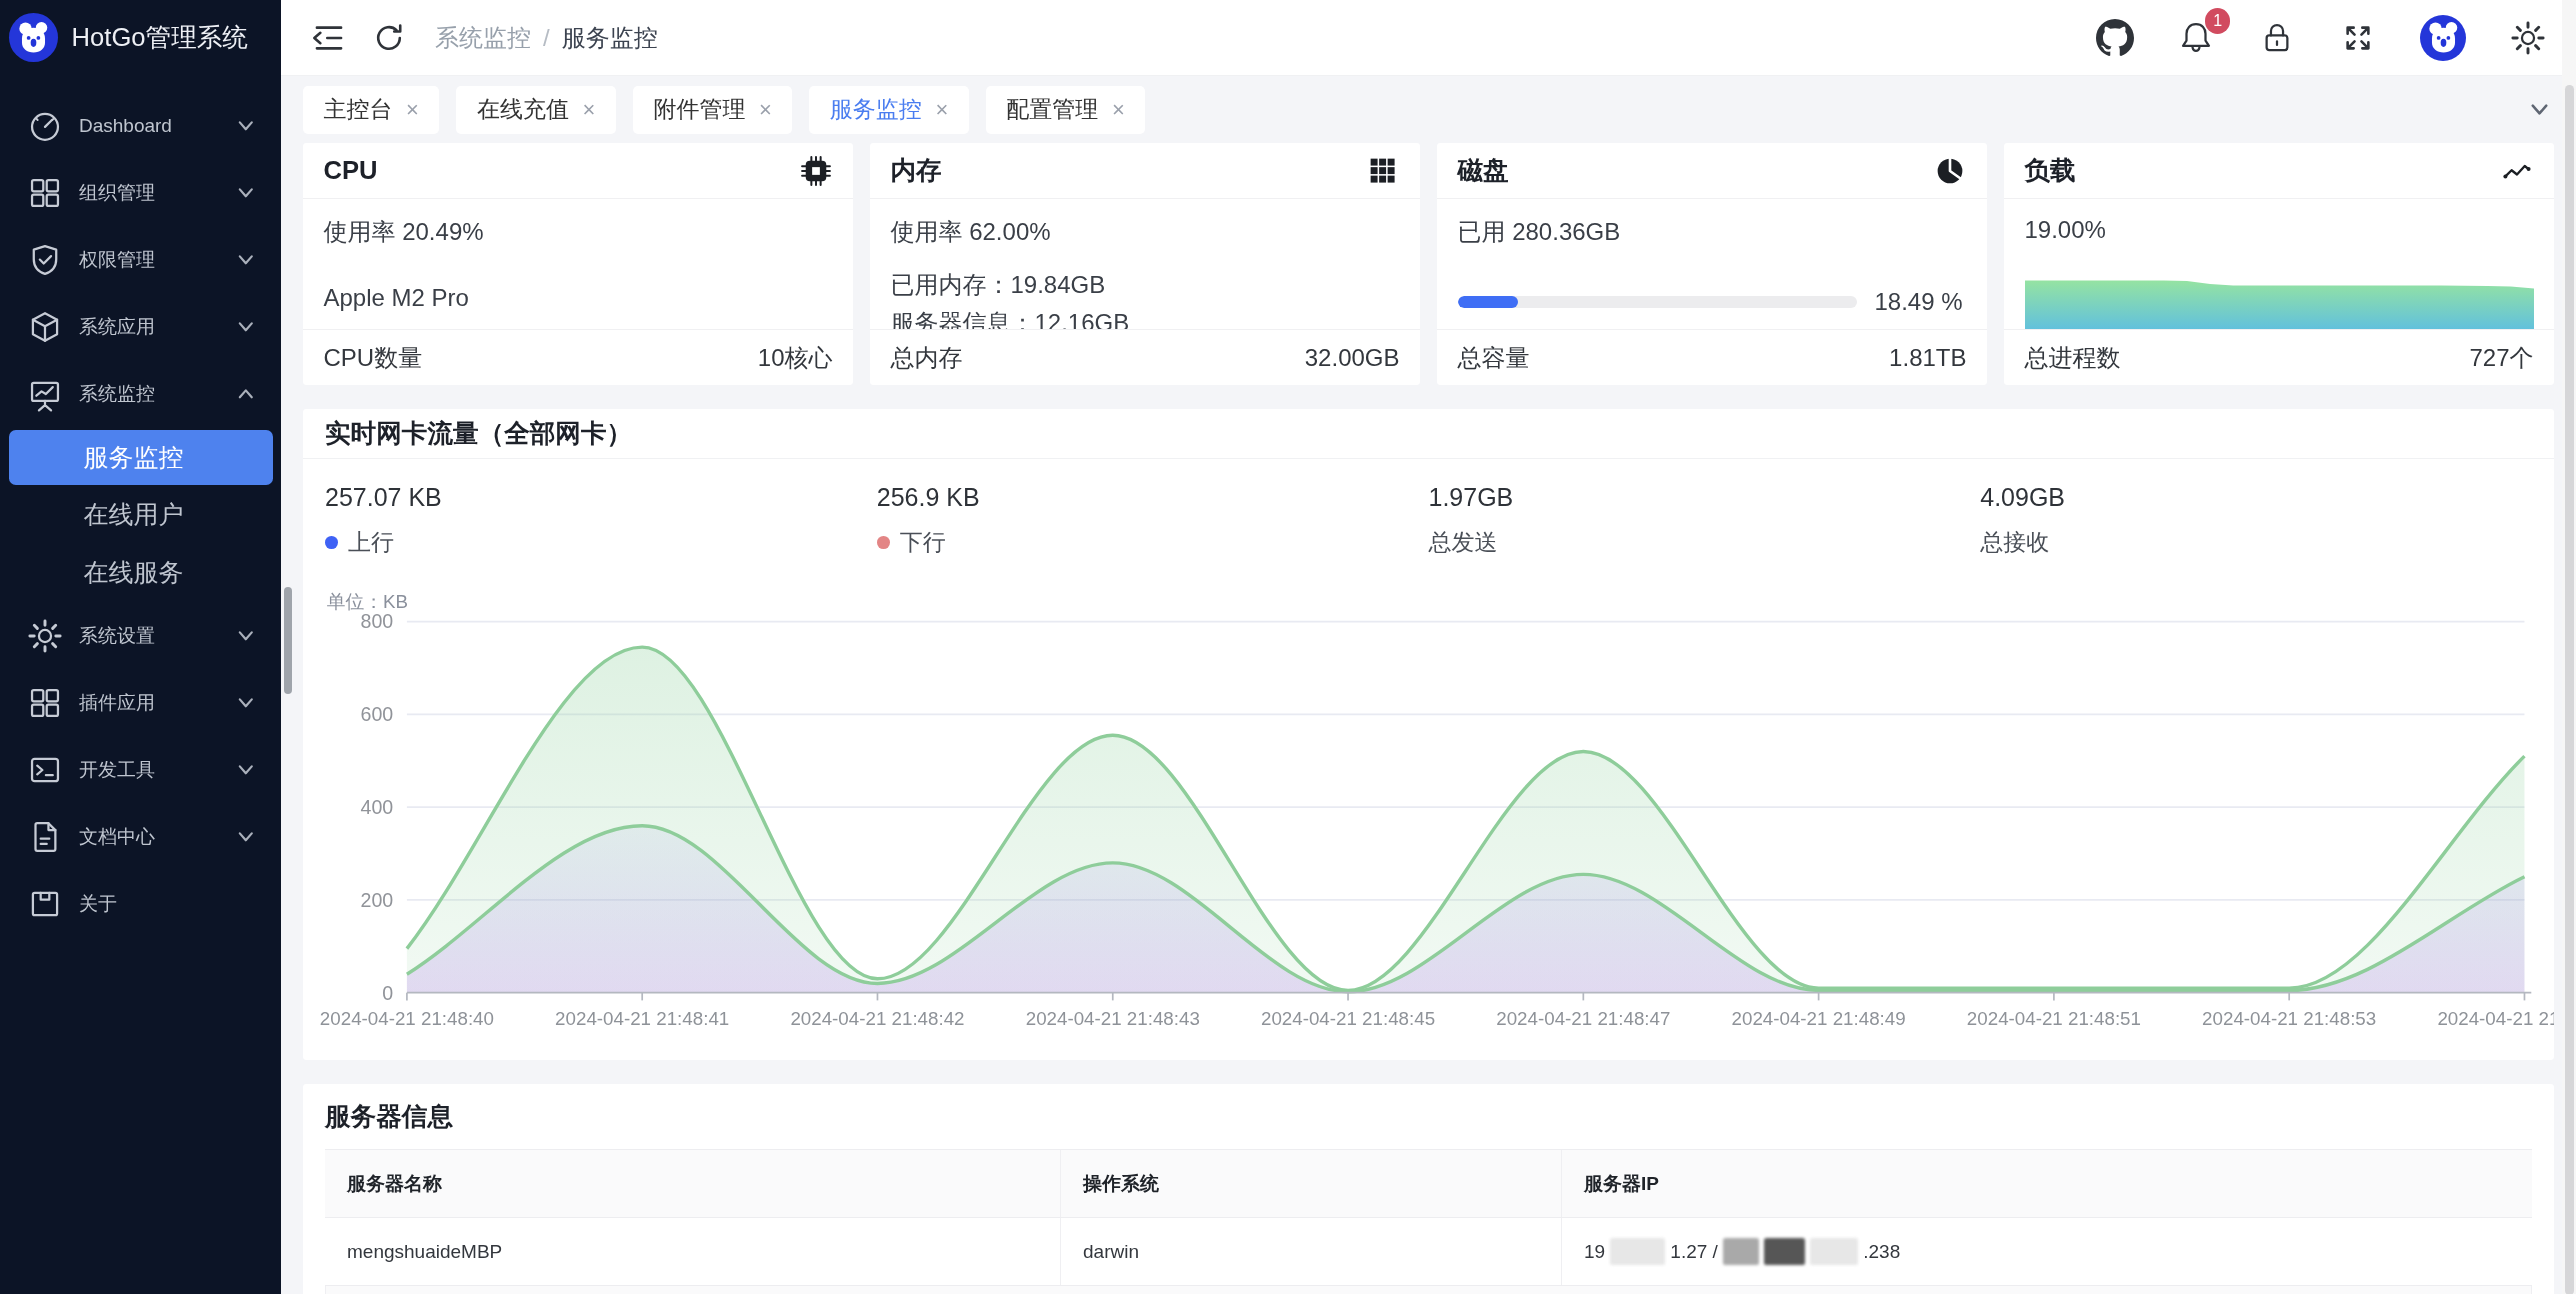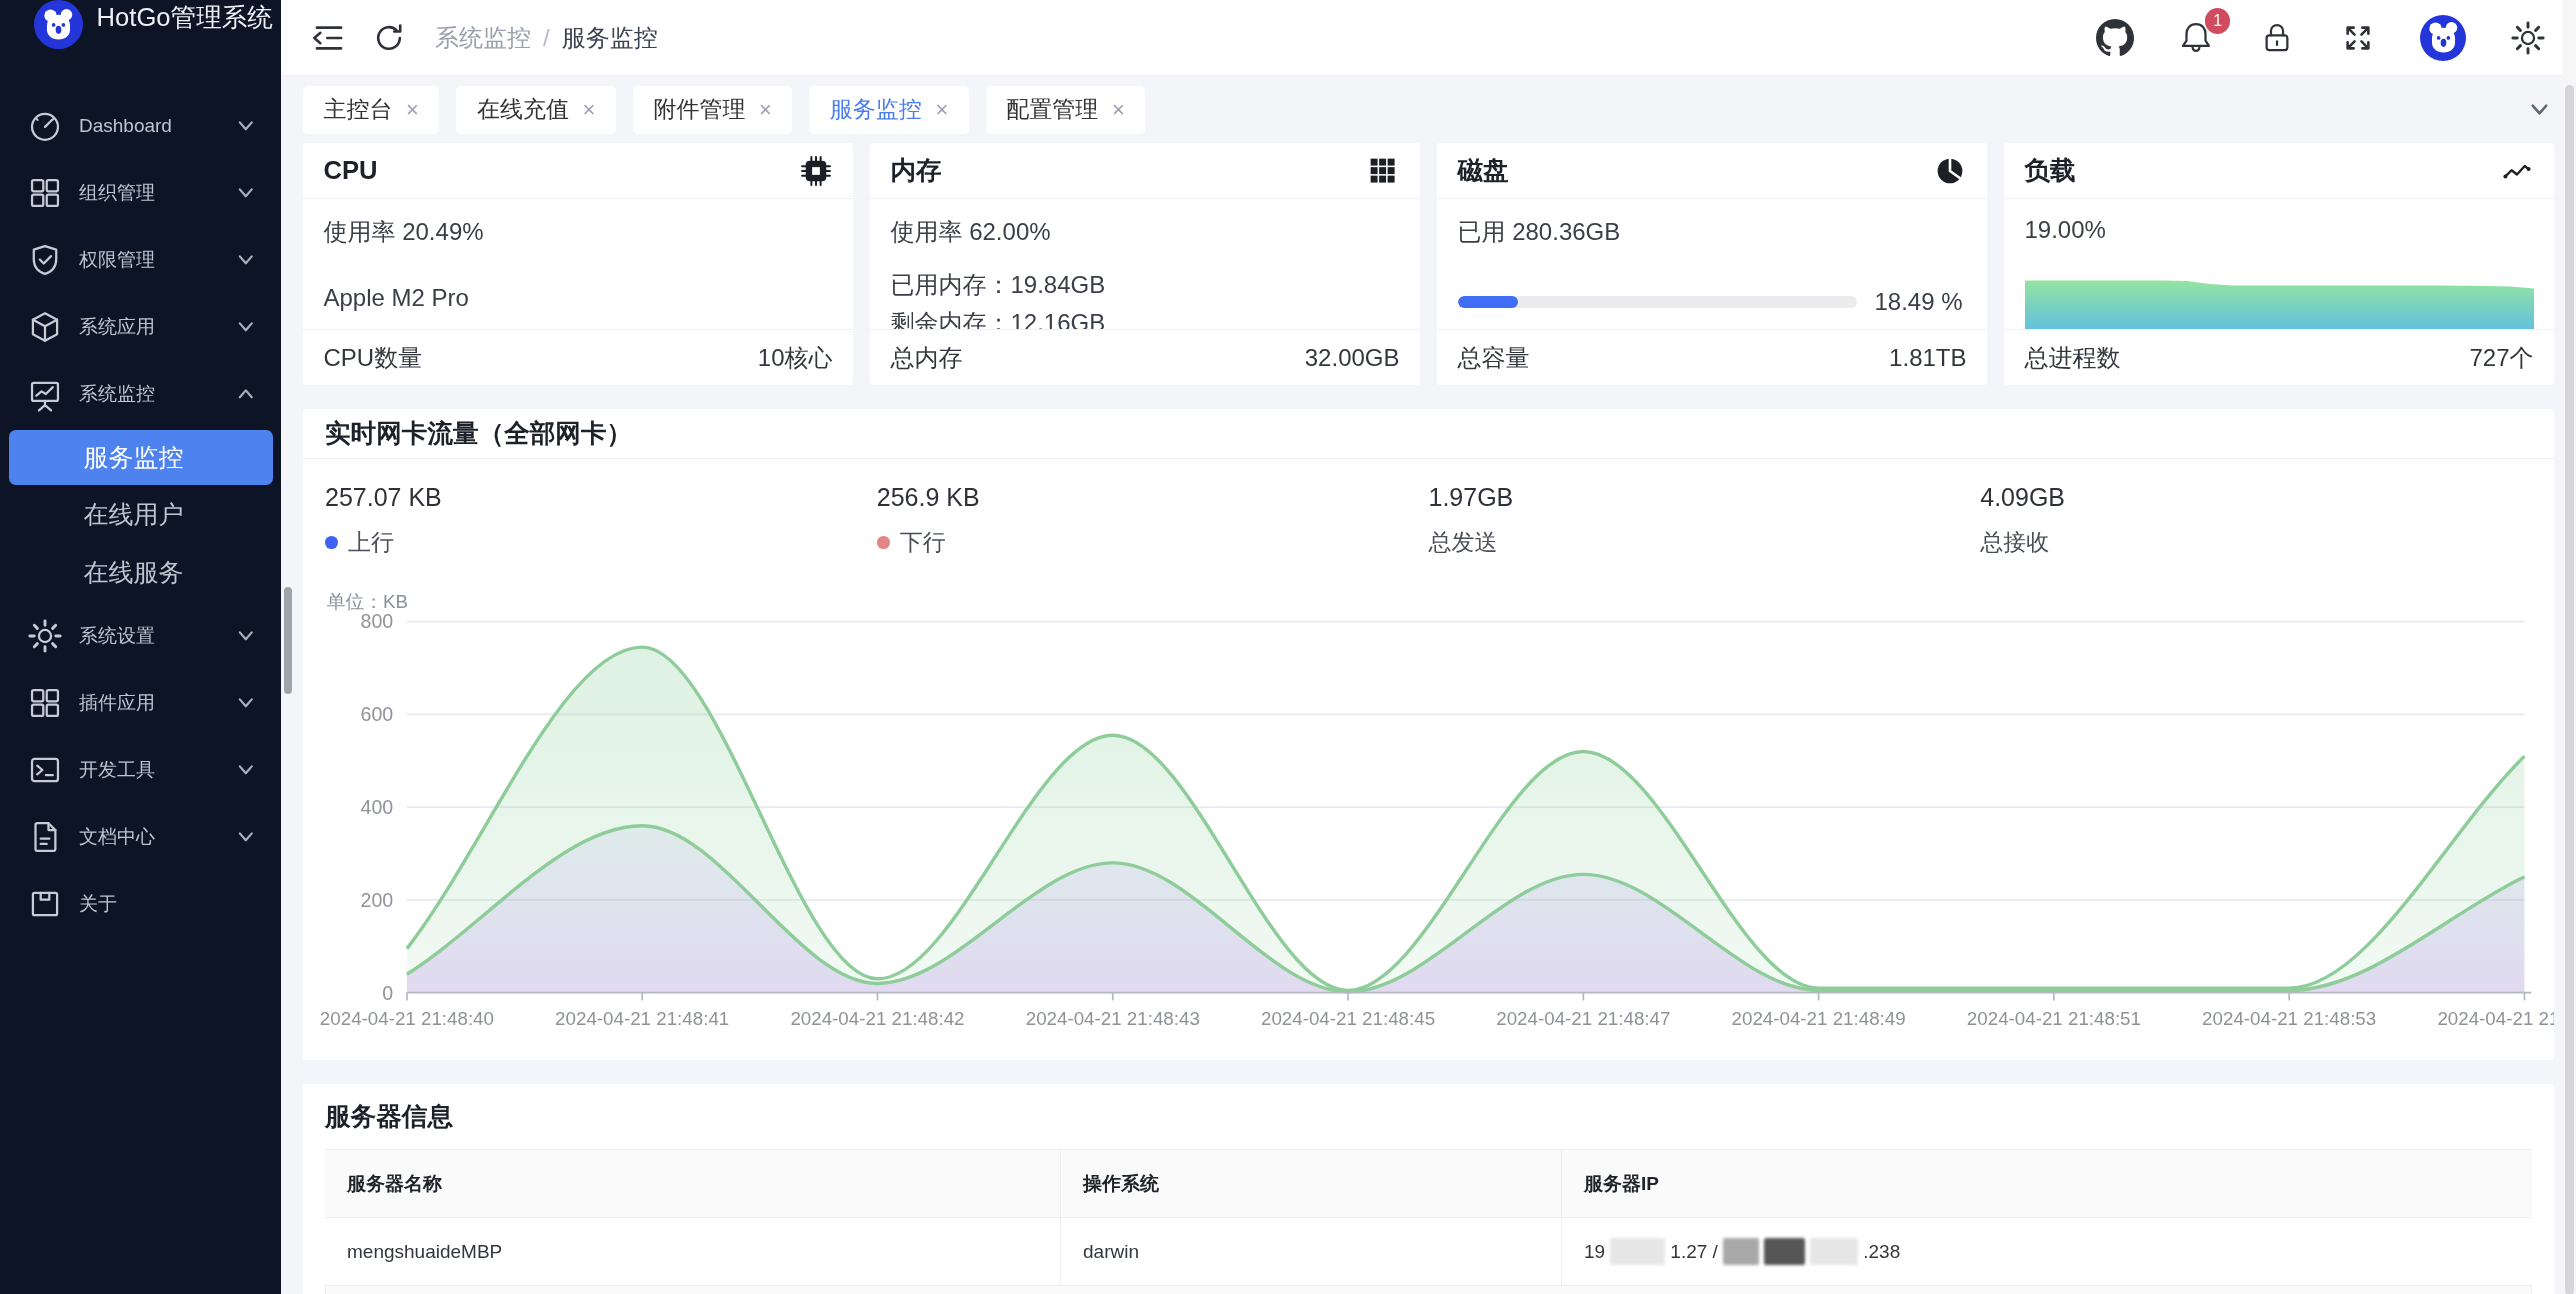--- a/index.html
+++ b/index.html
@@ -5,21 +5,21 @@
   html,body{margin:0;padding:0;}
   body{
     width:2576px;height:1295px;overflow:hidden;
     background:#f4f5f8;color:#333;
     font-family:"Liberation Sans","DejaVu Sans",sans-serif;
     font-size:24px;
   }
   .app{display:flex;width:2576px;height:1295px;}
   
   .sidebar{width:281px;flex:none;background:#0c1426;display:flex;flex-direction:column;}
-  .logo-row{height:75px;display:flex;padding-left:34px;gap:13.6px;flex:none;}
+  .logo-row{height:75px;display:flex;align-items:center;padding-left:9px;gap:13.6px;flex:none;}
   .logo-badge{width:49px;height:49px;border-radius:50%;background:#2436d9;display:flex;align-items:center;justify-content:center;overflow:hidden;flex:none;}
   .logo-title{color:#eef0f5;font-size:25.6px;}
   nav{padding-top:17px;}
   .menu-item{height:67px;display:flex;align-items:center;padding:0 22px 0 25.6px;color:#bfc5cf;font-size:19px;cursor:pointer;}
   .mi-icon{width:38px;height:38px;margin-right:15.4px;flex:none;color:#c6cbd5;}
   .mi-icon svg,.chev svg{display:block;width:100%;height:100%;}
   .mi-label{flex:1;}
   .chev{width:25.6px;height:25.6px;color:#aab0bb;}
   .submenu-item{height:55px;margin:2.6px 8.5px;border-radius:6.8px;display:flex;align-items:center;padding-left:75px;color:#bfc5cf;font-size:25px;cursor:pointer;}
   .submenu-item.active{background:#4e82ee;color:#fff;}
@@ -396,21 +396,21 @@
                     <rect x="6" y="28" width="9" height="9"></rect>
                     <rect x="17" y="28" width="9" height="9"></rect>
                     <rect x="28" y="28" width="9" height="9"></rect>
                   </g>
                 </svg>
               </span>
           </div>
           <div class="card-body">
             <div>使用率 62.00%</div>
             <div class="mt24">已用内存：19.84GB</div>
-            <div class="mt8">剩余内存：12.16GB</div>
+            <div class="mt8">服务器信息：12.16GB</div>
           </div>
           <div class="card-foot">
             <span>总内存</span>
             <span>32.00GB</span>
           </div>
         </section>
 
         <section class="card">
           <div class="card-head">
             <span class="card-title">磁盘</span>

